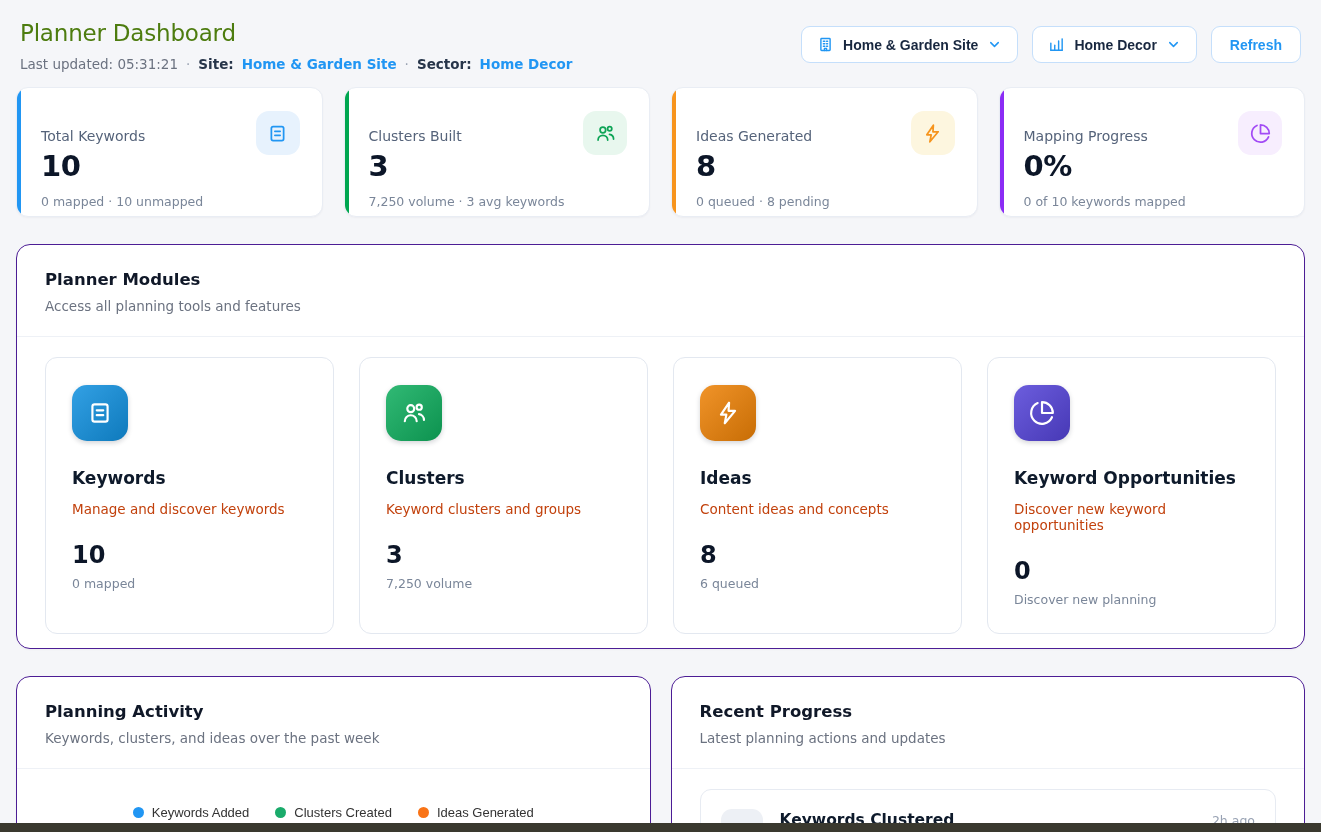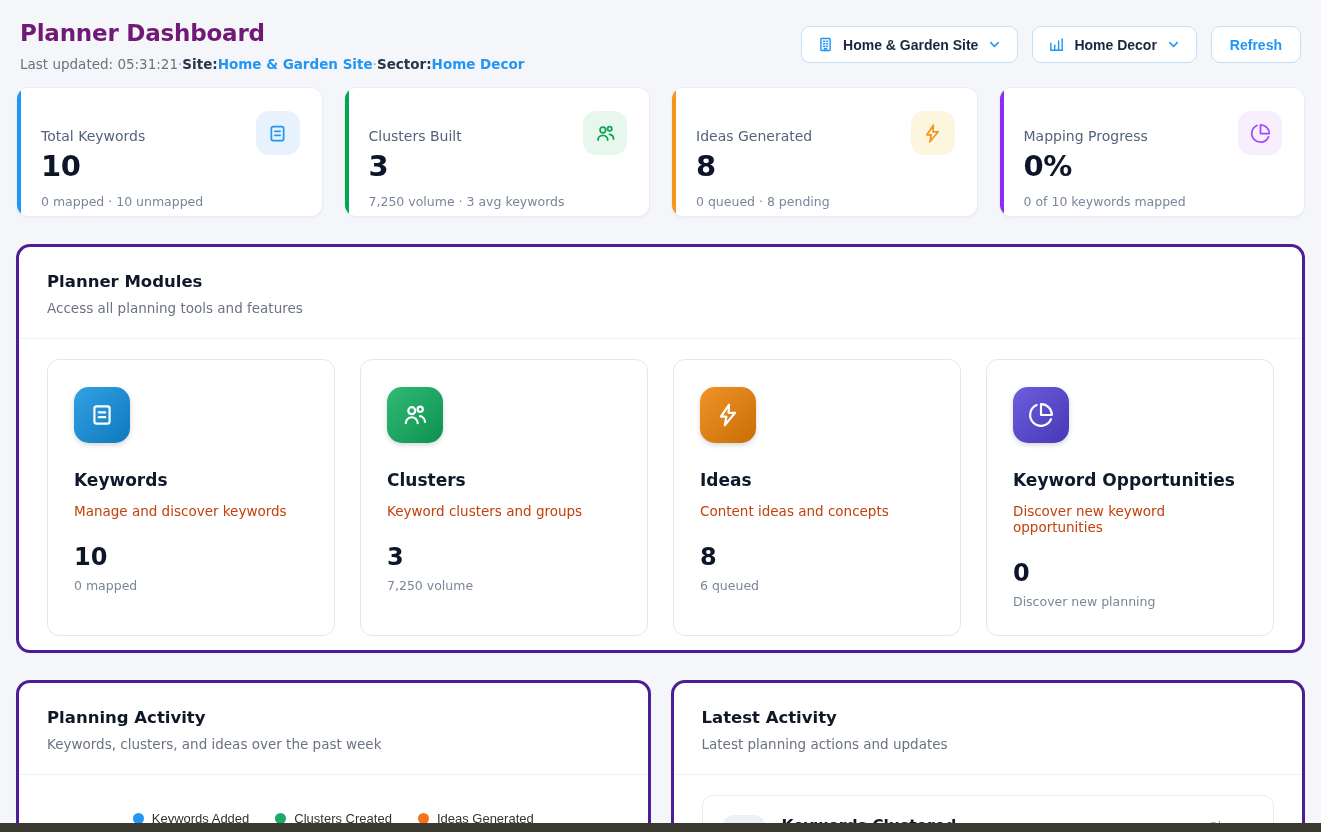--- a/index.html
+++ b/index.html
@@ -5,22 +5,22 @@
   * { margin:0; padding:0; box-sizing:border-box; }
   html,body { background:#f5f6f9; }
   body {
     width:1321px; height:832px; overflow:hidden; position:relative;
     font-family:"DejaVu Sans","Liberation Sans",sans-serif; color:#101828;
   }
   .page { padding:20px 16px 0; }
 
   
   .topbar { display:flex; justify-content:space-between; align-items:flex-start; padding:0 4px; }
-  .page-title { font-size:23px; font-weight:700; color:#701a75; letter-spacing:-.2px; }
-  .meta { margin-top:10px; font-size:13.5px; color:#6b7280; display:flex; align-items:center; }
+  .page-title { font-size:23px; font-weight:400; color:#4d7c0f; letter-spacing:-.2px; }
+  .meta { margin-top:10px; font-size:13.5px; color:#6b7280; display:flex; gap:8px; align-items:center; }
   .meta .sep { color:#9aa3b2; }
   .meta .lbl { color:#27354a; font-weight:700; }
   .meta a { color:#2196f3; font-weight:600; text-decoration:none; }
   .toolbar { display:flex; gap:14px; margin-top:6px; }
   .tb-btn {
     height:37px; background:#fff; border:1px solid #c5dffb; border-radius:9px;
     display:flex; align-items:center; gap:9px; padding:0 15px; cursor:pointer;
     font-size:14px; font-weight:700; color:#18273f;
   }
   .tb-btn .b-icon { color:#2196f3; display:flex; }
@@ -36,21 +36,21 @@
     box-shadow:0 1px 2px rgba(16,24,40,.04);
   }
   .stat-accent { position:absolute; left:0; top:0; bottom:0; width:4px; }
   .stat-top { display:flex; justify-content:space-between; align-items:center; }
   .stat-title { font-size:14px; color:#55637a; padding-top:6px; }
   .stat-chip { width:44px; height:44px; border-radius:13px; display:flex; align-items:center; justify-content:center; }
   .stat-value { font-size:29px; font-weight:800; color:#0c1628; margin-top:-6px; letter-spacing:-.5px; }
   .stat-caption { font-size:12.5px; color:#7a8699; margin-top:11px; }
 
   
-  .panel { background:#fff; border:3px solid #4c1d95; border-radius:14px; margin-top:27px; box-shadow:0 1px 2px rgba(16,24,40,.03); }
+  .panel { background:#fff; border:1px solid #4c1d95; border-radius:14px; margin-top:27px; box-shadow:0 1px 2px rgba(16,24,40,.03); }
   .panel-header { padding:25px 28px 22px; }
   .panel-title { font-size:16.5px; font-weight:700; color:#101828; }
   .panel-subtitle { font-size:13.5px; color:#6b7280; margin-top:9px; }
   .panel-divider { border-top:1px solid #eef1f6; }
   .panel-body { padding:20px 28px 14px; }
 
   
   .modules { display:grid; grid-template-columns:repeat(4,1fr); gap:25px; }
   .module-card { background:#fff; border:1px solid #e3e8f0; border-radius:12px; padding:27px 26px 26px; cursor:pointer; }
   .module-icon {
@@ -286,21 +286,21 @@
         <div class="legend-item">
           <span class="legend-dot" style="background-color: rgb(249, 115, 22);"></span>
           <span>Ideas Generated</span>
         </div>
       </div>
 
     </div>
 
     <div class="panel">
       <div class="panel-header">
-        <div class="panel-title">Latest Activity</div>
+        <div class="panel-title">Recent Progress</div>
         <div class="panel-subtitle">Latest planning actions and updates</div>
       </div>
       <div class="panel-divider"></div>
       <div class="panel-body">
         <div class="activity-item">
           <div class="act-chip" style="color: rgb(26, 164, 85);">
             
           </div>
           <div class="act-main">
             <div class="act-title">Keywords Clustered</div>

